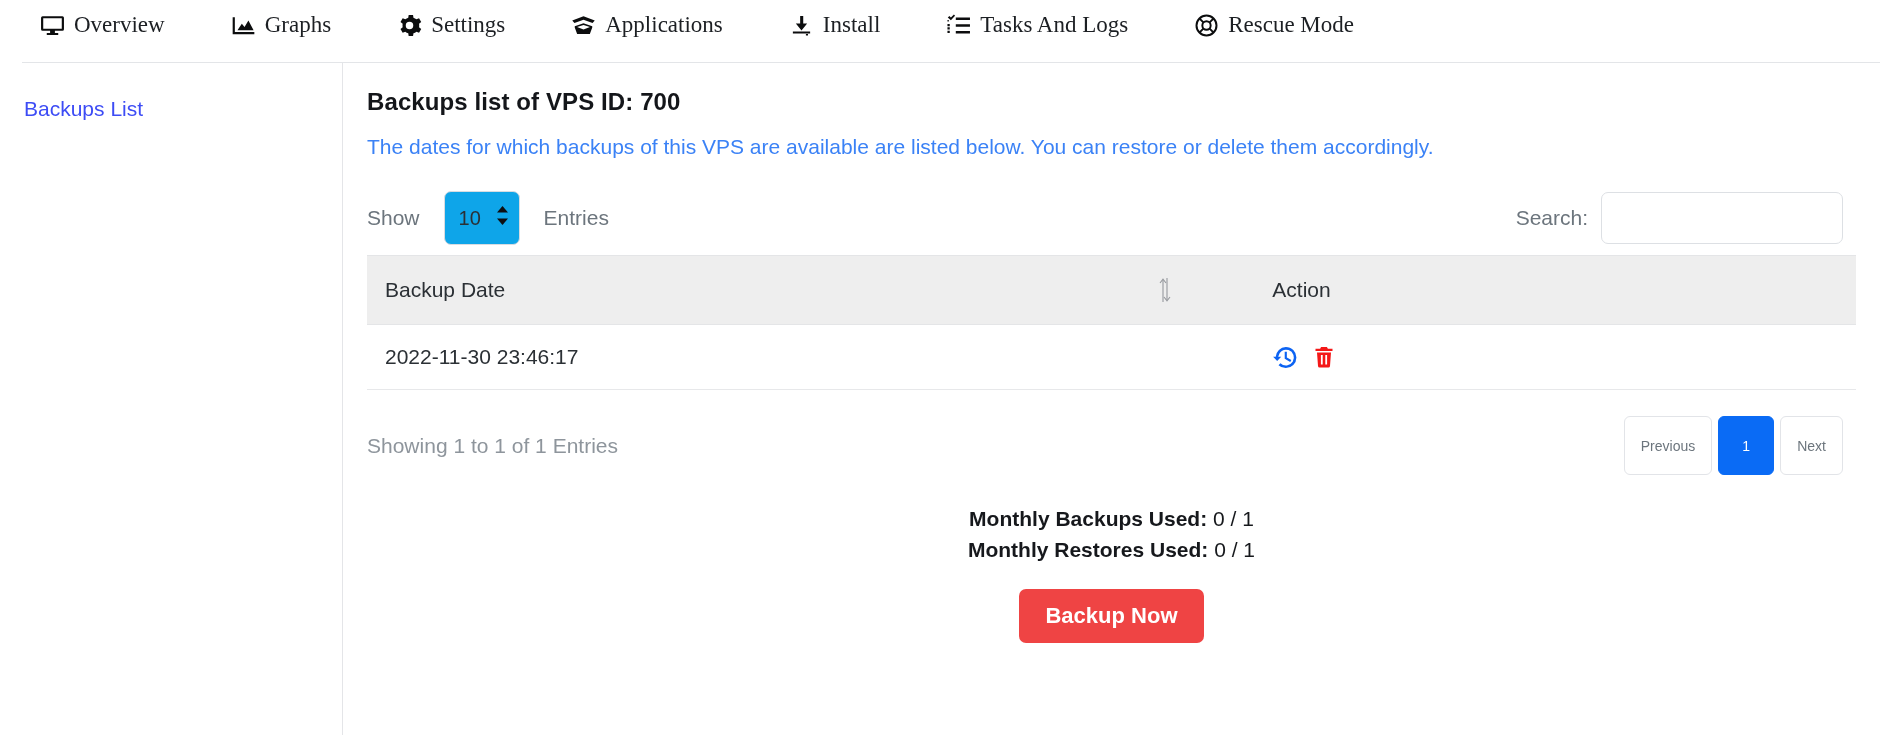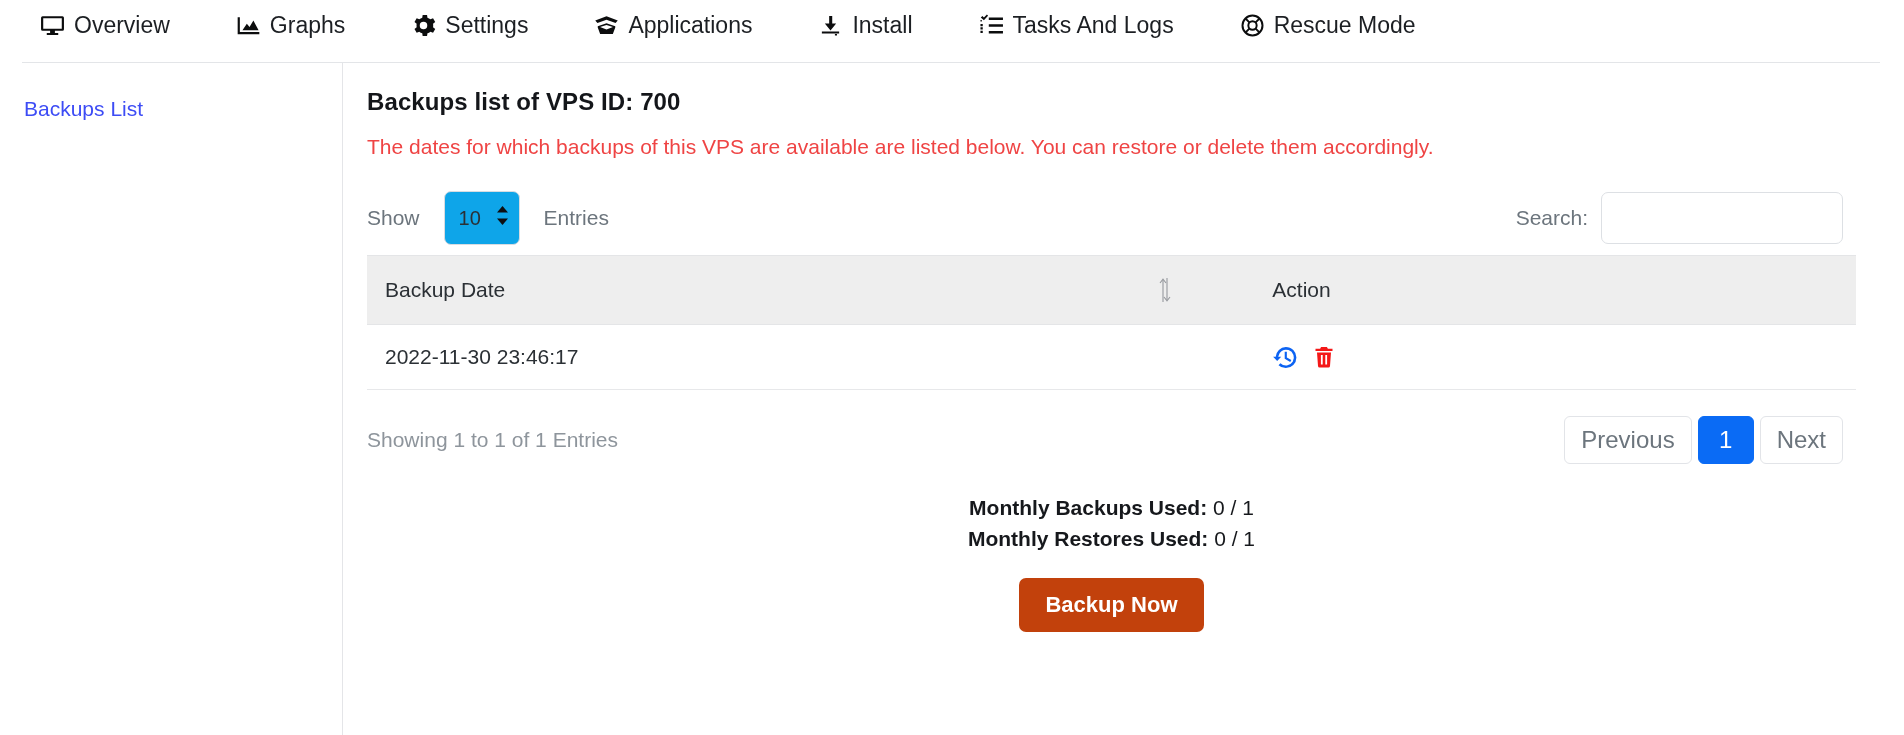--- a/index.html
+++ b/index.html
@@ -41,20 +41,21 @@
     display: flex;
     align-items: center;
     gap: 9px;
     padding: 10px 18px 16px 18px;
     margin-right: 30px;
     font-size: 23px;
     line-height: 30px;
     color: #1c1f23;
     cursor: pointer;
     white-space: nowrap;
+    font-family: Liberation Serif, serif;
   }
   .nav-item .nav-icon {
     display: inline-flex;
     align-items: center;
     justify-content: center;
     width: 25px;
     height: 25px;
     color: #0c0d0e;
   }
   .nav-item .nav-icon svg { display: block; }
@@ -100,21 +101,21 @@
     font-size: 24px;
     line-height: 30px;
     font-weight: 700;
     color: #14161a;
     letter-spacing: 0.1px;
   }
   .page-desc {
     margin: 16px 0 0 0;
     font-size: 21px;
     line-height: 28px;
-    color: #ef4444;
+    color: #3b82f6;
   }
 
   
   .table-controls {
     display: flex;
     align-items: center;
     justify-content: space-between;
     margin-top: 30px;
     padding-right: 13px;
   }
@@ -247,27 +248,27 @@
     color: #8e959c;
   }
   .pagination {
     display: flex;
     align-items: center;
     gap: 6px;
   }
   .page-btn {
     box-sizing: border-box;
     min-width: 56px;
-    height: 48px;
+    height: 59px;
     padding: 0 16px;
     display: inline-flex;
     align-items: center;
     justify-content: center;
     font-family: "Liberation Sans", sans-serif;
-    font-size: 24px;
+    font-size: 14px;
     color: #6c757d;
     background: #ffffff;
     border: 1px solid #e2e4e8;
     border-radius: 6px;
     cursor: pointer;
   }
   .page-btn.current {
     background: #0a6bf5;
     border-color: #0a6bf5;
     color: #ffffff;
@@ -291,21 +292,21 @@
   .action-row {
     margin-top: 24px;
     display: flex;
     justify-content: center;
   }
   .primary-btn {
     font-family: "Liberation Sans", sans-serif;
     font-size: 22px;
     font-weight: 700;
     color: #ffffff;
-    background: #c2410c;
+    background: #ef4444;
     border: 0;
     border-radius: 7px;
     padding: 14px 26px;
     cursor: pointer;
   }
 </style>
 </head>
 <body>
 
 <div class="topnav">

